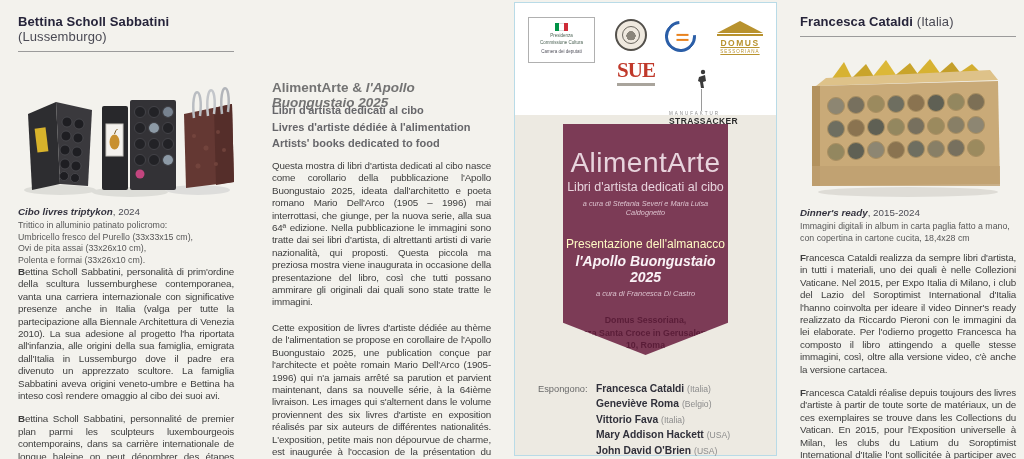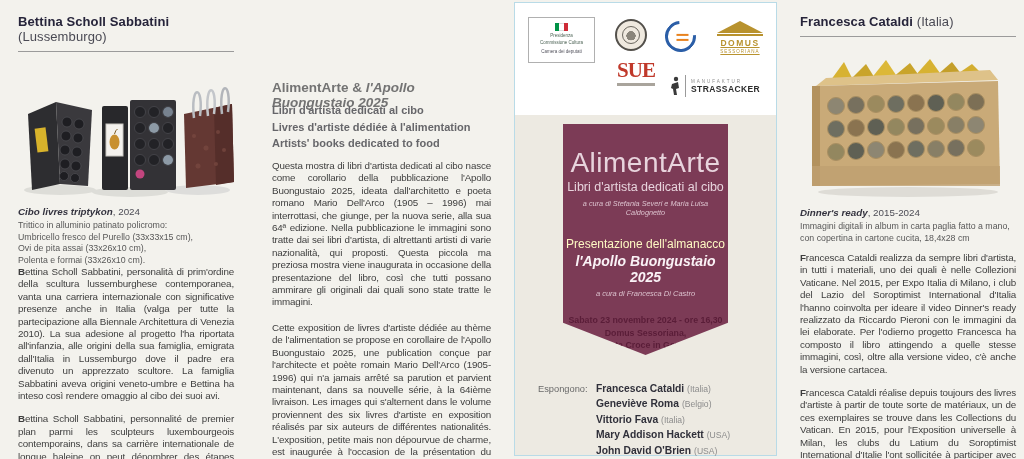--- a/index.html
+++ b/index.html
@@ -50,21 +50,21 @@
   .domus{left:196px;top:18px;width:58px;text-align:center;color:#b8922e;text-decoration:underline;}
   .domus .tri{width:0;height:0;margin:0 auto;border-left:23px solid transparent;
               border-right:23px solid transparent;border-bottom:12px solid #b8922e;}
   .domus .bar{width:46px;height:1.5px;background:#b8922e;margin:1px auto 2px;}
   .domus .d1{font-size:8.5px;font-weight:bold;letter-spacing:1.5px;}
   .domus .d2{font-size:4.5px;letter-spacing:1px;margin-top:1px;}
   .sue{left:98px;top:56px;width:46px;text-align:center;}
   .sue .s1{font-size:21px;font-weight:bold;color:#c0392b;letter-spacing:-1px;line-height:22px;
            font-family:"Liberation Serif",serif;}
   .sue .s2{width:38px;height:3px;background:#a9a49c;margin:2px auto 0;}
-  .strass{left:154px;top:72px;display:flex;align-items:center;}
+  .strass{left:154px;top:66px;display:flex;align-items:center;flex-direction:column;}
   .strass .fig{width:12px;height:20px;margin-right:4px;}
   .strass .vbar{width:1px;height:22px;background:#9a9a9a;margin-right:5px;}
   .strass .t1{font-size:4.5px;letter-spacing:2px;color:#8d8d8d;}
   .strass .t2{font-size:8.5px;font-weight:bold;color:#2c2c2c;letter-spacing:0.4px;}
 
   .pennant{position:absolute;left:48px;top:121px;width:165px;height:231px;background:#7c3b56;
            clip-path:polygon(0 0,100% 0,100% 86%,50% 100%,0 86%);text-align:center;
            box-sizing:border-box;padding-top:24px;}
   .pn-title{font-size:28px;font-weight:300;color:#e8d4dd;letter-spacing:0.5px;line-height:30px;}
   .pn-sub{font-size:12.5px;color:#e8d4dd;margin-top:2px;}
@@ -240,21 +240,20 @@
     </div>
 
     <div class="pennant">
       <div class="pn-title">AlimentArte</div>
       <div class="pn-sub">Libri d'artista dedicati al cibo</div>
       <div class="pn-cur">a cura di Stefania Severi e Maria Luisa Caldognetto</div>
       <div class="pn-pres1">Presentazione dell'almanacco</div>
       <div class="pn-pres2">l'Apollo Buongustaio 2025</div>
       <div class="pn-cur2">a cura di Francesca Di Castro</div>
       <div class="pn-date">
-        <div>Sabato 23 novembre 2024 - ore 16,30</div>
         <div>Domus Sessoriana,</div>
         <div>Piazza Santa Croce in Gerusalemme 10, Roma</div>
       </div>
     </div>
 
     <div class="expo">
       <div class="expo-label">Espongono:</div>
       <div class="expo-list">
         <div class="expo-row"><span>Francesca Cataldi</span> <span class="country">(Italia)</span></div>
         <div class="expo-row"><span>Geneviève Roma</span> <span class="country">(Belgio)</span></div>

